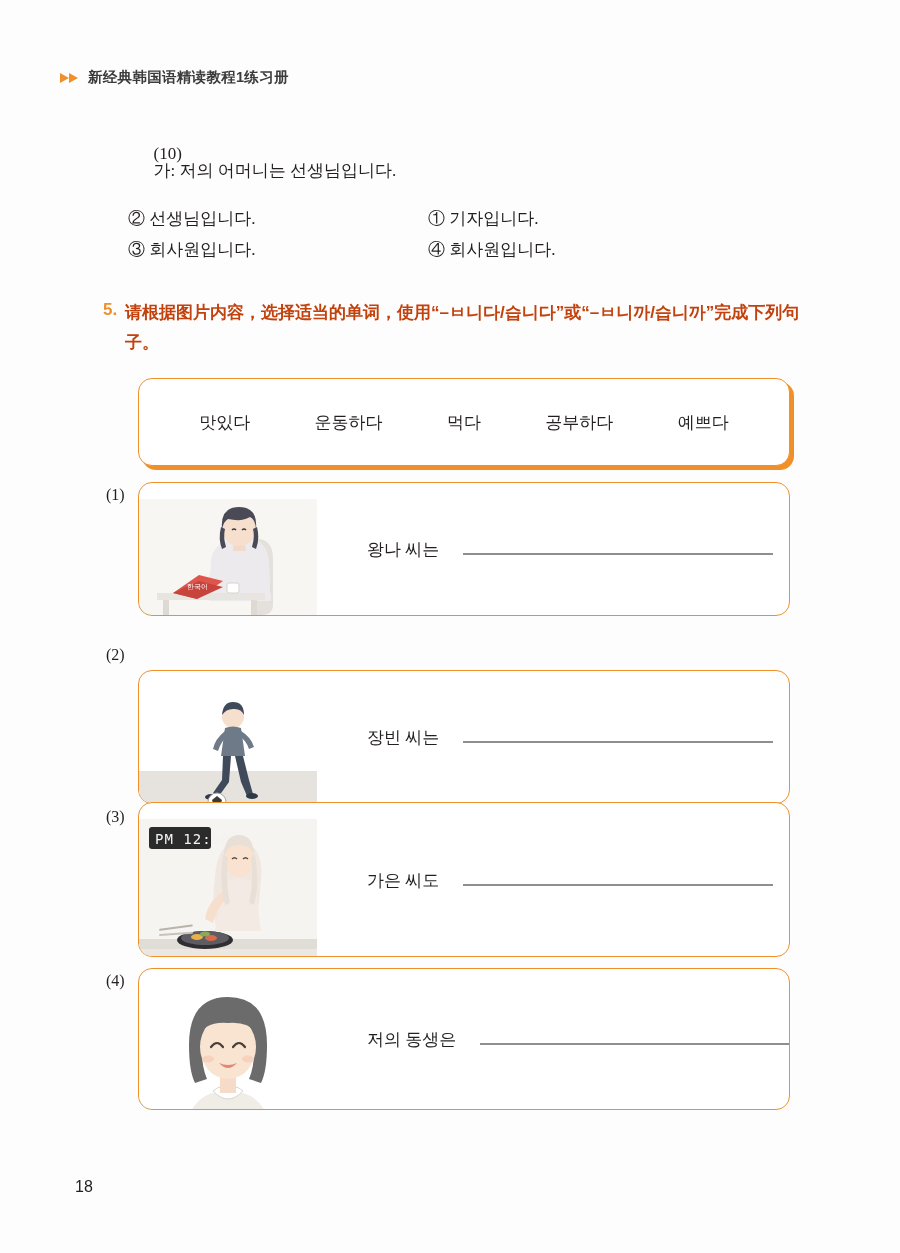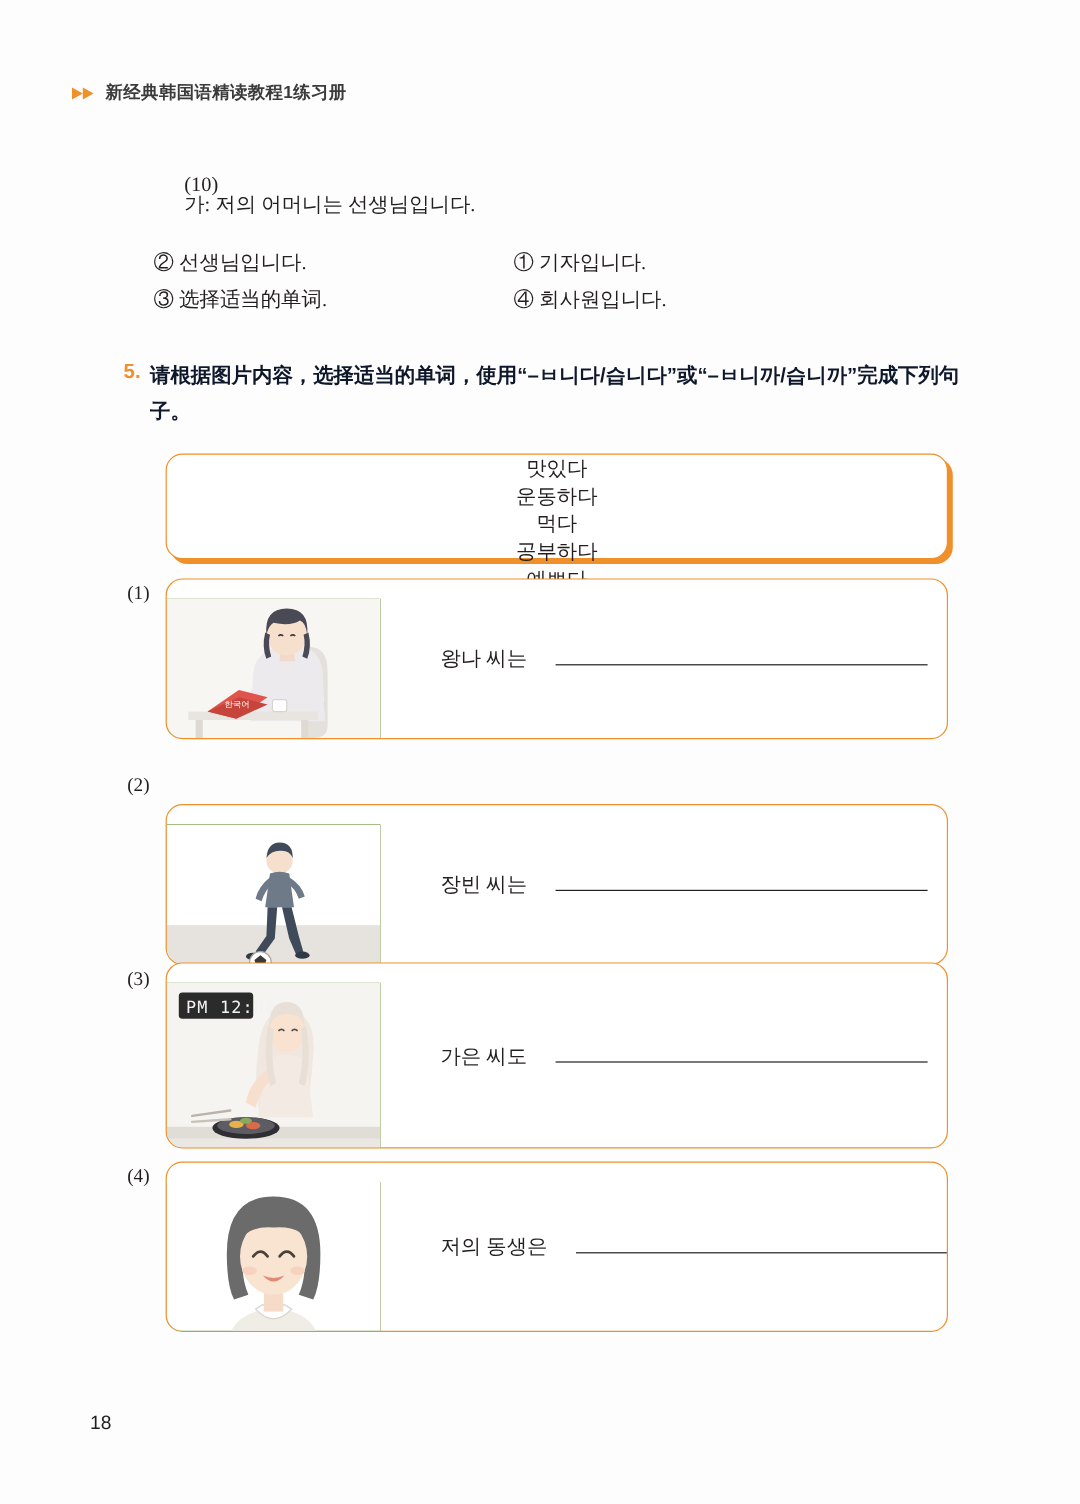--- a/index.html
+++ b/index.html
@@ -83,21 +83,21 @@
     position: absolute;
     left: 0;
     top: 2px;
     color: #f0902a;
     font-weight: bold;
     font-size: 17px;
     font-family: "Liberation Sans", sans-serif;
   }
   .section5 .text {
     margin-left: 22px;
-    color: #0f172a;
+    color: #c2410c;
     font-weight: bold;
     font-size: 17px;
     line-height: 1.75;
     font-family: "Liberation Sans", sans-serif;
   }
 
   
   .wordbank {
     position: absolute;
     left: 138px;
@@ -106,21 +106,20 @@
     height: 88px;
     border: 1.6px solid #f0902a;
     border-radius: 14px;
     background: #ffffff;
     box-shadow: 4px 4px 0 #f0902a;
     display: flex;
     align-items: center;
     justify-content: space-around;
     padding: 0 28px;
     box-sizing: border-box;
-    flex-direction: column;
   }
   .wordbank .word {
     font-size: 17px;
     color: #231f20;
   }
 
   
   .item {
     position: absolute;
     left: 138px;
@@ -210,21 +209,21 @@
   <div class="q10">
     <div class="line">
       <span>(10)</span>
       <span>가: 저의 어머니는 선생님입니다.</span>
     </div>
     <div class="opts">
       <div class="opt">② 선생님입니다.</div>
       <div class="opt">① 기자입니다.</div>
     </div>
     <div class="opts">
-      <div class="opt">③ 选择适当的单词.</div>
+      <div class="opt">③ 회사원입니다.</div>
       <div class="opt">④ 회사원입니다.</div>
     </div>
   </div>
 
   <div class="section5">
     <span class="num">5.</span>
     <div class="text">请根据图片内容，选择适当的单词，使用“–ㅂ니다/습니다”或“–ㅂ니까/습니까”完成下列句子。</div>
   </div>
 
   <div class="wordbank">

